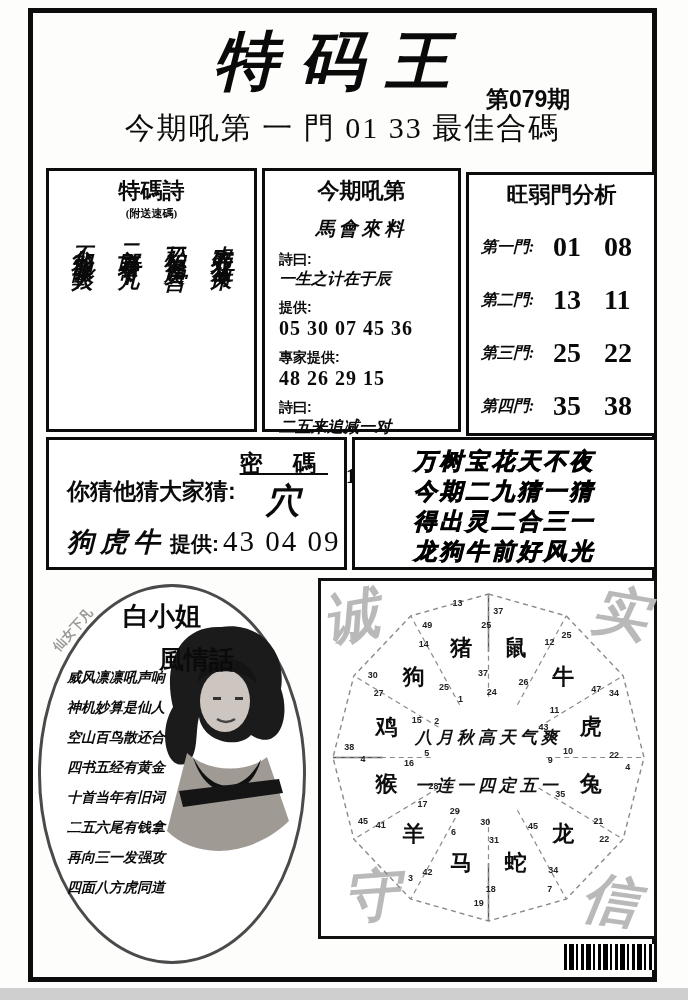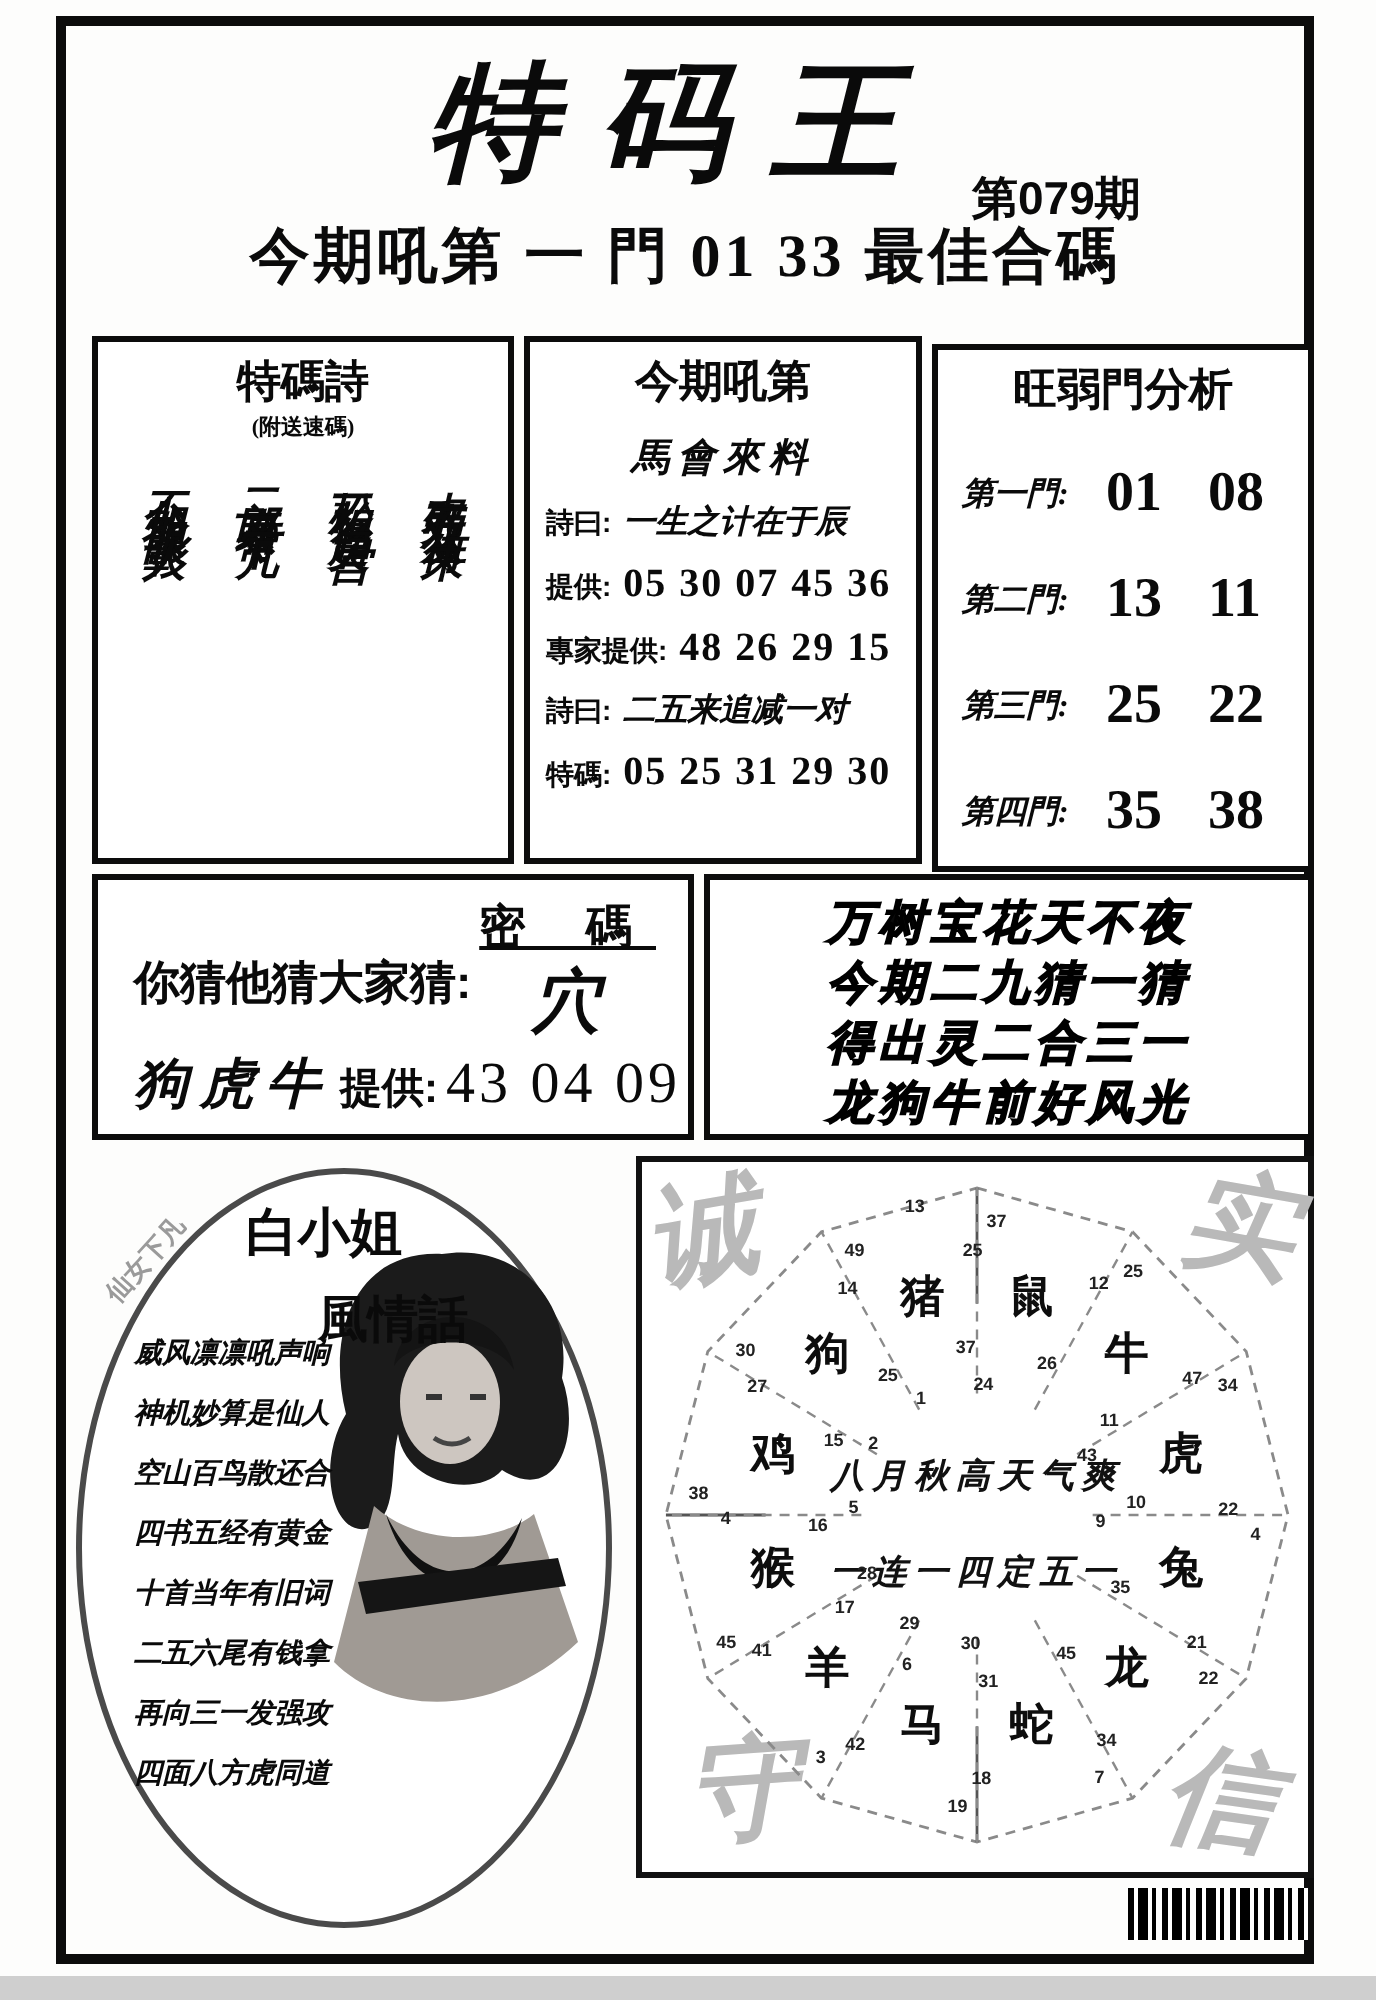--- a/index.html
+++ b/index.html
@@ -6,35 +6,35 @@
   #page{position:relative;width:688px;height:1000px;background:#fdfdfc;overflow:hidden;
         font-family:"Liberation Serif","DejaVu Serif",serif;color:#0a0a0a;}
   .frame{position:absolute;left:28px;top:8px;width:629px;height:974px;border:5px solid #0c0c0c;box-sizing:border-box;}
   .bottom-strip{position:absolute;left:0;top:988px;width:688px;height:12px;background:#cfcfcf;}
 
   
   .main-title{position:absolute;left:28px;top:18px;width:629px;text-align:center;
       font-size:64px;font-weight:bold;font-style:italic;letter-spacing:22px;}
   .issue{position:absolute;left:486px;top:84px;font-size:23px;font-weight:bold;font-family:"Liberation Sans","DejaVu Sans",sans-serif;}
   .headline{position:absolute;left:28px;top:108px;width:629px;text-align:center;
-      font-size:30px;font-weight:bold;letter-spacing:2px;}
+      font-size:30px;font-weight:normal;letter-spacing:2px;}
 
   .box{position:absolute;border:3px solid #0c0c0c;box-sizing:border-box;background:#fff;}
   .bx-title{text-align:center;font-size:22px;font-weight:bold;padding-top:5px;font-family:"Liberation Sans","DejaVu Sans",sans-serif;}
 
   
   #poem-box{left:46px;top:168px;width:211px;height:264px;}
   .bx-sub{text-align:center;font-size:11px;font-weight:bold;}
   .poem-cols{display:flex;flex-direction:row-reverse;justify-content:space-around;padding:8px 10px 0 10px;height:200px;}
   .poem-col{writing-mode:vertical-rl;font-size:21px;font-weight:bold;font-style:italic;letter-spacing:4px;}
 
   
   #insider-box{left:262px;top:168px;width:199px;height:264px;}
   .insider-sub{text-align:center;font-size:19px;font-weight:bold;font-style:italic;margin:10px 0 6px 0;letter-spacing:4px;}
-  .insider-row{display:flex;align-items:baseline;padding:0 0 0 8px;margin-top:9px;white-space:nowrap;}
+  .insider-row{display:flex;align-items:baseline;padding:0 0 0 8px;margin-top:9px;white-space:nowrap;flex-direction:column;}
   .insider-row .lbl{font-size:14px;font-weight:bold;font-family:"Liberation Sans","DejaVu Sans",sans-serif;flex:0 0 auto;}
   .insider-row .val-poem{font-size:16px;font-weight:bold;font-style:italic;margin-left:6px;}
   .insider-row .val-num{font-size:20px;font-weight:bold;margin-left:6px;letter-spacing:1px;}
 
   
   #gate-box{left:466px;top:172px;width:191px;height:264px;}
   .gate-row{display:flex;align-items:center;padding-left:12px;margin-top:21px;}
   .gate-row .lbl{font-size:16px;font-weight:bold;font-style:italic;width:64px;}
   .gate-row .val{font-size:28px;font-weight:bold;word-spacing:16px;margin-left:8px;}
 

